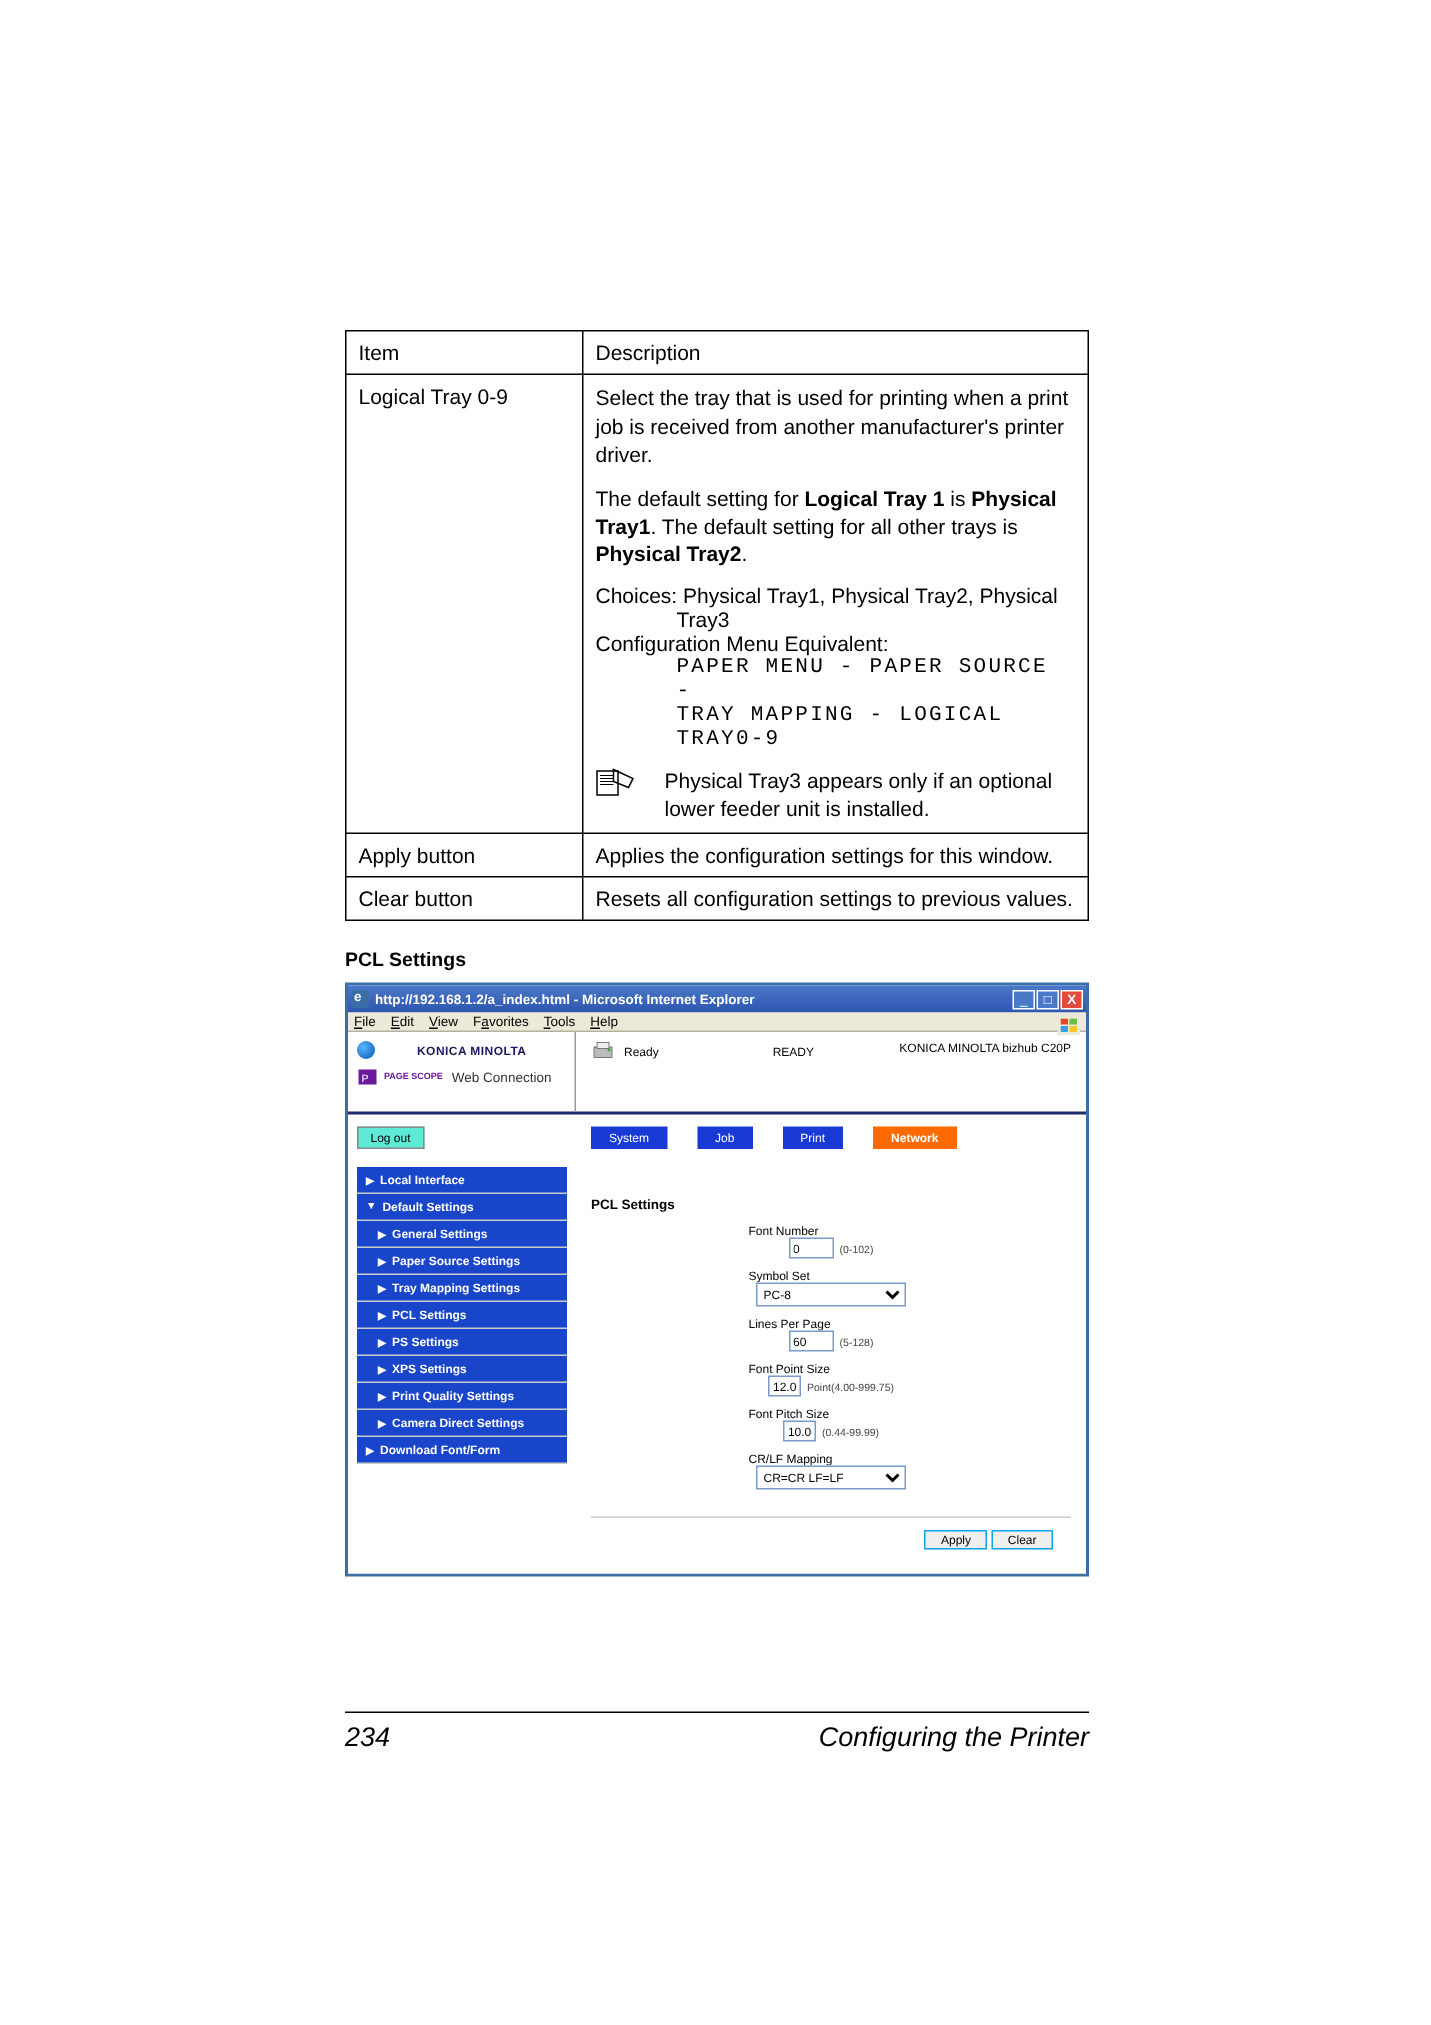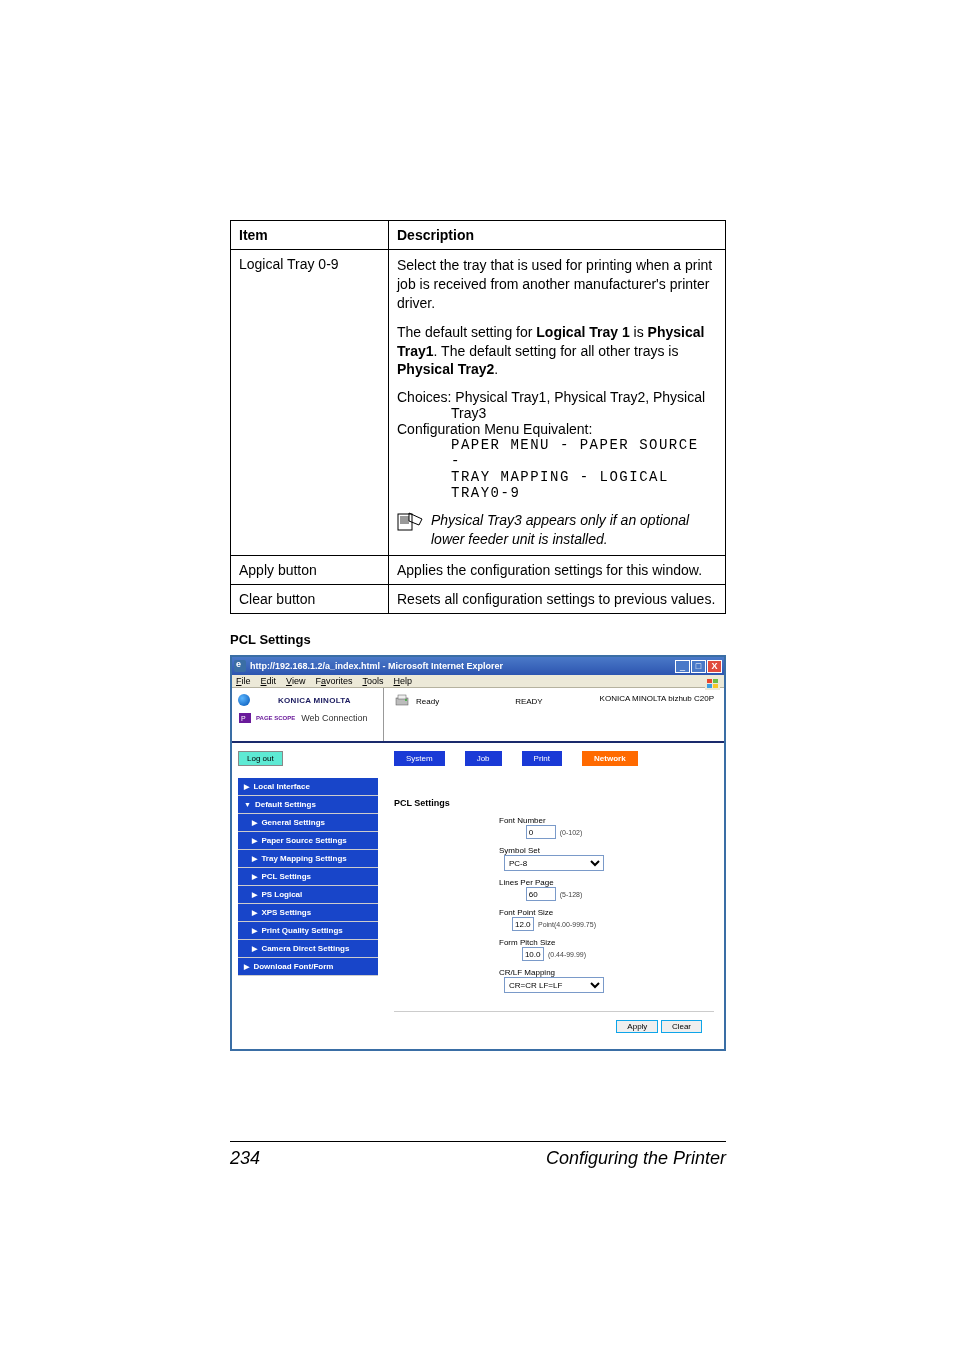--- a/index.html
+++ b/index.html
@@ -4,27 +4,27 @@
 <style>
   * { box-sizing: border-box; margin: 0; padding: 0; }
   html, body { background: #fff; font-family: Arial, Helvetica, sans-serif; }
   body { width: 954px; height: 1350px; position: relative; color: #000; }
 
   .page { padding: 220px 118px 0 230px; }
 
   
   table.spec { border-collapse: collapse; width: 496px; font-size: 14px; }
   table.spec th, table.spec td { border: 1px solid #000; vertical-align: top; padding: 6px 8px; }
-  table.spec th { text-align: left; font-weight: bold; background: #fff; }
+  table.spec th { text-align: left; font-weight: normal; background: #fff; }
   .mono { font-family: "Courier New", monospace; letter-spacing: 1.5px; }
   .para { margin-bottom: 10px; line-height: 1.35; }
   .choices-indent { margin-left: 54px; display: block; }
   .note-row { display: flex; align-items: flex-start; gap: 8px; margin-top: 6px; }
   .note-icon { flex: 0 0 auto; }
-  .note-text { font-style: italic; line-height: 1.35; }
+  .note-text { line-height: 1.35; margin-left: 12px; }
 
   
   .subhead { font-weight: bold; font-size: 13px; margin-top: 18px; }
 
   
   .browser { margin-top: 8px; width: 496px; border: 2px solid #3a6ea5; background: #fff; font-size: 9px; }
   .titlebar { height: 18px; background: linear-gradient(#4a79c8, #2d55b0); display: flex; align-items: center; justify-content: space-between; padding: 0 2px; }
   .titlebar-left { display: flex; align-items: center; gap: 4px; }
   .ie-icon { width: 12px; height: 12px; background: #3a6ea5; border-radius: 2px; display: inline-block; position: relative; }
   .ie-icon::after { content: "e"; color: #fff; font-size: 9px; position: absolute; left: 2px; top: -1px; font-weight: bold; }
@@ -233,21 +233,21 @@
             <div class="side-item side-blue sub">
                 <span class="tri tri-right"></span>
                 <span>Tray Mapping Settings</span>
               </div>
             <div class="side-item side-blue sub">
                 <span class="tri tri-right"></span>
                 <span>PCL Settings</span>
               </div>
             <div class="side-item side-blue sub">
                 <span class="tri tri-right"></span>
-                <span>PS Logical</span>
+                <span>PS Settings</span>
               </div>
             <div class="side-item side-blue sub">
                 <span class="tri tri-right"></span>
                 <span>XPS Settings</span>
               </div>
             <div class="side-item side-blue sub">
                 <span class="tri tri-right"></span>
                 <span>Print Quality Settings</span>
               </div>
             <div class="side-item side-blue sub">
@@ -281,21 +281,21 @@
           </div>
           <div class="form-row">
             <span class="form-label">Lines Per Page</span>
             <span class="form-field"><input type="text" class="w30" value="60" style=""><span class="hint">(5-128)</span></span>
           </div>
           <div class="form-row">
             <span class="form-label">Font Point Size</span>
             <span class="form-field"><input type="text" class="w42" value="12.00" style=""><span class="hint">Point(4.00-999.75)</span></span>
           </div>
           <div class="form-row">
-            <span class="form-label">Form Pitch Size</span>
+            <span class="form-label">Font Pitch Size</span>
             <span class="form-field"><input type="text" class="w42" value="10.00" style=""><span class="hint">(0.44-99.99)</span></span>
           </div>
           <div class="form-row">
             <span class="form-label">CR/LF Mapping</span>
             <span class="form-field"><select class="w100"><option>CR=CR LF=LF</option></select></span>
           </div>
 
           <div class="panel-buttons">
             <button>Apply</button>
             <button>Clear</button>

